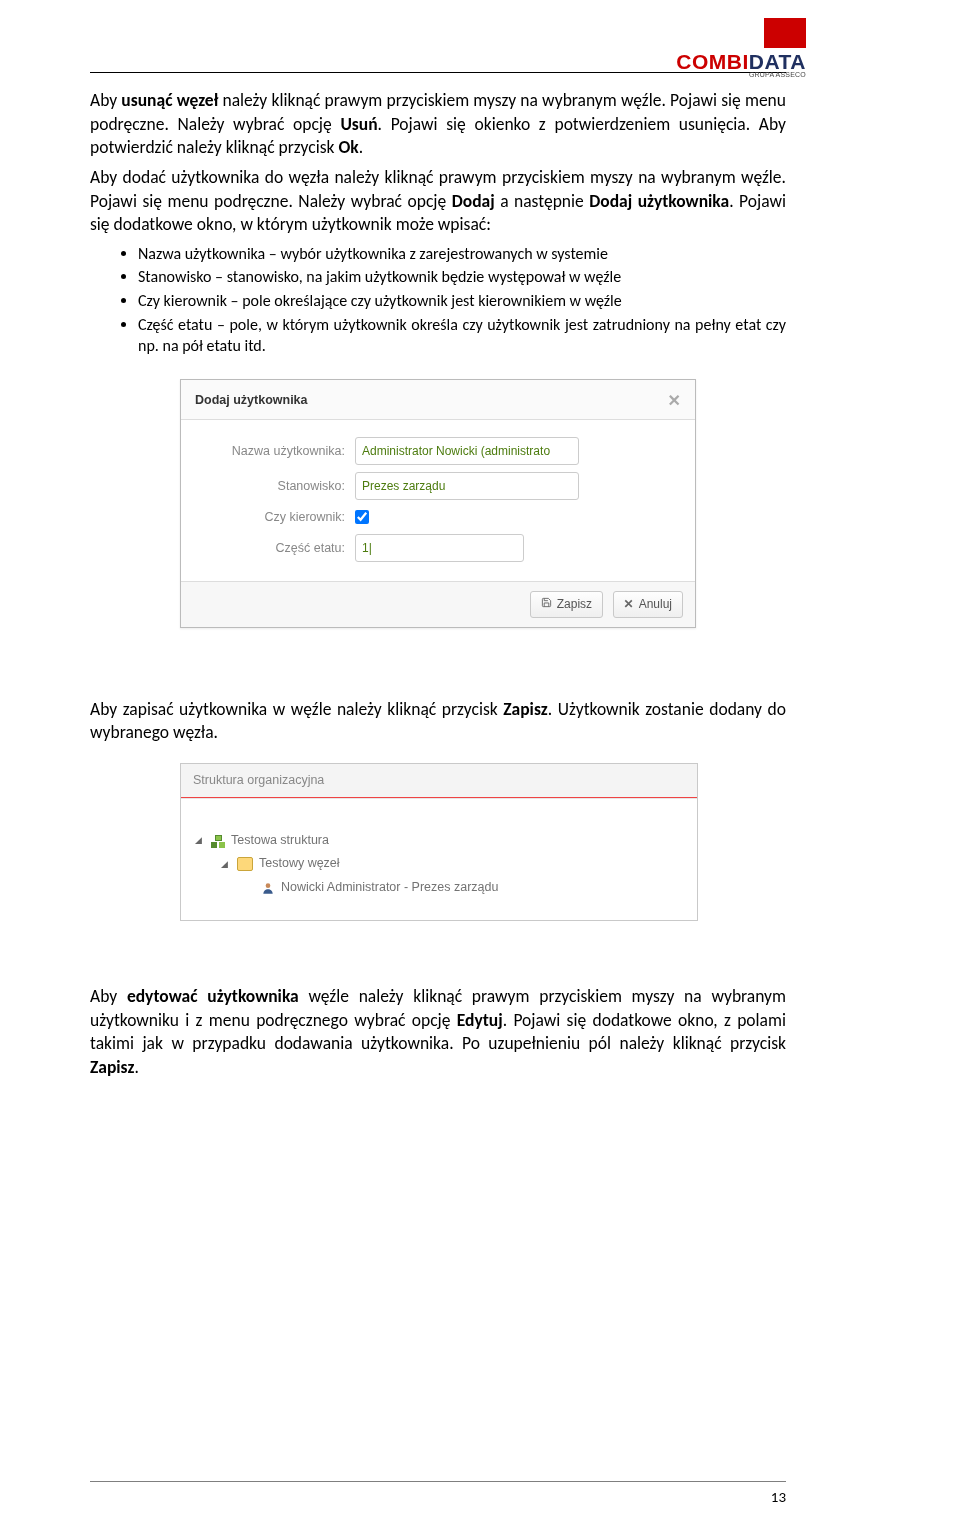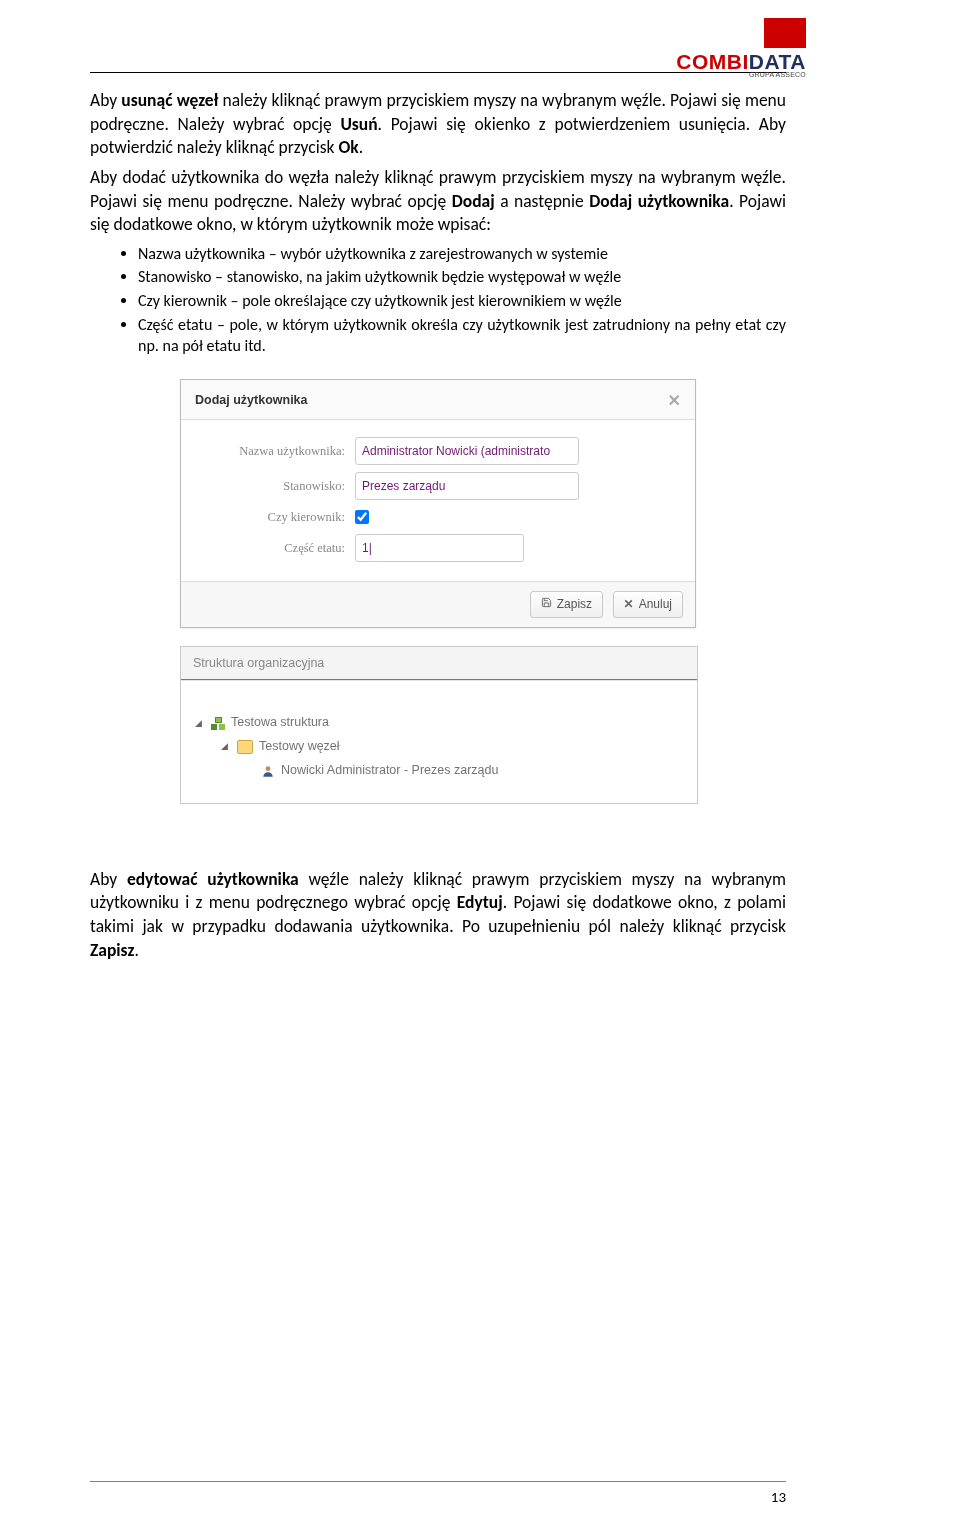--- a/index.html
+++ b/index.html
@@ -92,30 +92,29 @@
     display:flex;
     align-items:center;
     margin:7px 0;
   }
   .frow label {
     width:150px;
     text-align:right;
     padding-right:10px;
     color:#888;
     font-size:12.5px;
-    font-family:Liberation Serif, serif;
   }
   .frow input[type=text] {
     flex:0 0 210px;
     height:24px;
     padding:1px 6px;
     border:1px solid #ccc;
     border-radius:3px;
     font-size:12px;
-    color:#701a75;
+    color:#4d7c0f;
     background:#fff;
   }
   .frow input[type=checkbox] {
     width:14px; height:14px;
     margin-left:0;
   }
   .modal-footer {
     padding:9px 12px;
     border-top:1px solid #ddd;
     background:#f7f7f7;
@@ -263,20 +262,23 @@
             <span>Zapisz</span>
           </span>
           <span class="btn">
             <span class="ic" style="font-weight:700;color:#666">✕</span>
             <span>Anuluj</span>
           </span>
         </div>
       </div>
     </div>
 
+    <p style="margin-top:70px">
+      <span>Aby zapisać użytkownika w węźle należy kliknąć przycisk </span><b>Zapisz</b><span>. Użytkownik zostanie dodany do wybranego węzła.</span>
+    </p>
 
     <div class="embed" style="margin-top:18px">
       <div class="tree-panel">
         <div class="tree-head">Struktura organizacyjna</div>
         <div class="tree-body">
           <div class="tree-row" style="padding-left:6px">
             <span class="arrow">◢</span>
             <span class="org-icon"></span>
             <span class="tree-text">Testowa struktura</span>
           </div>

